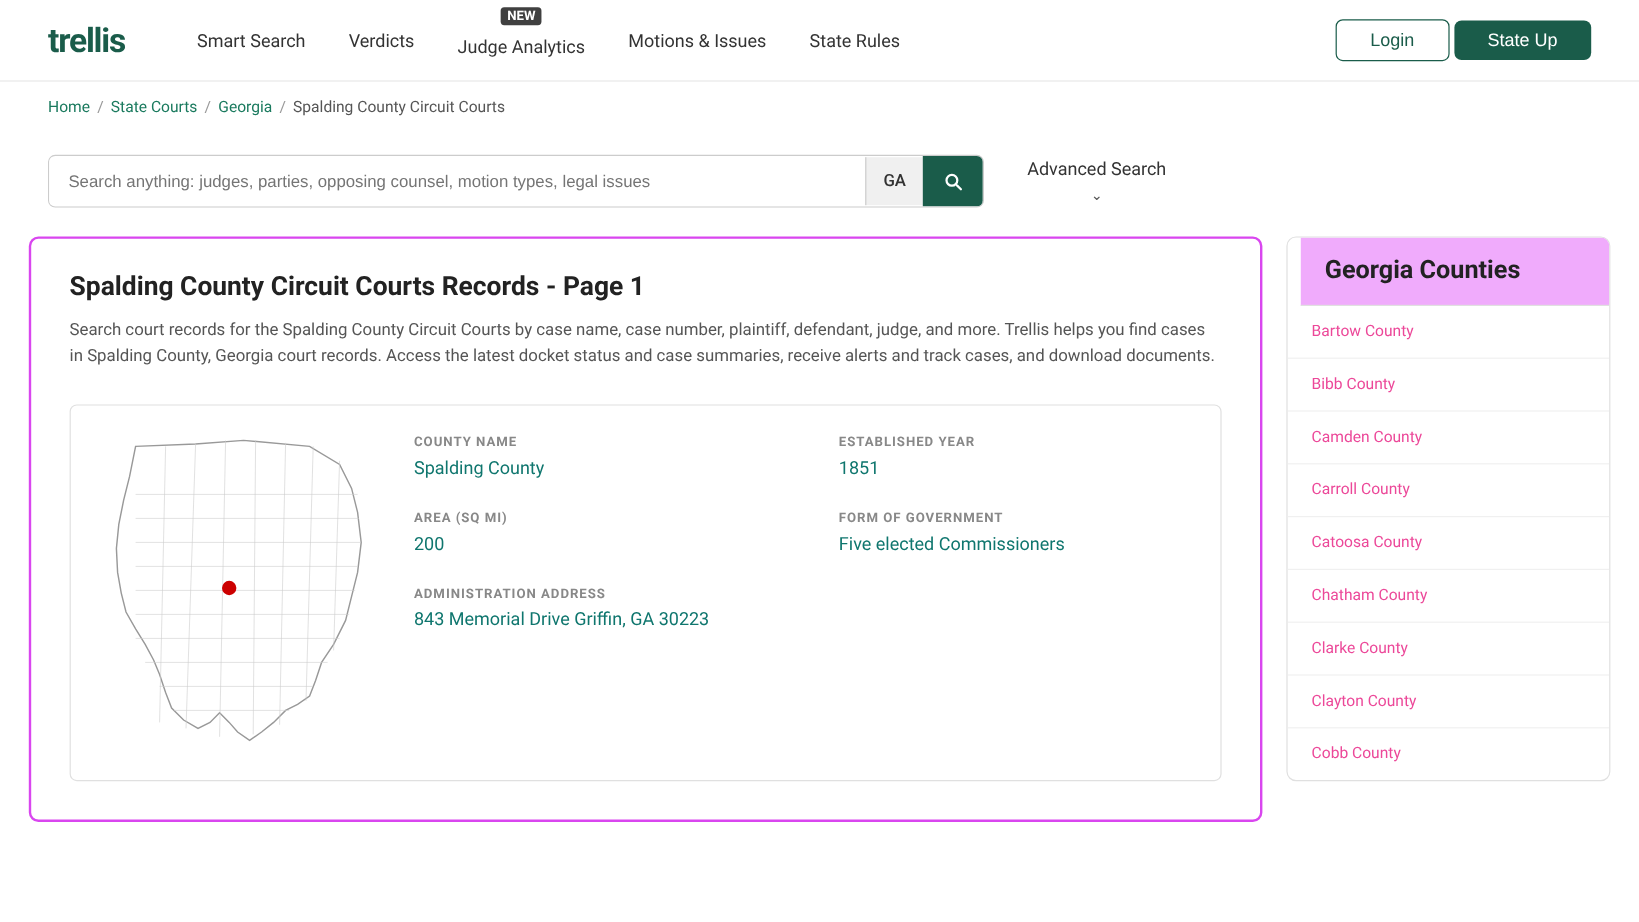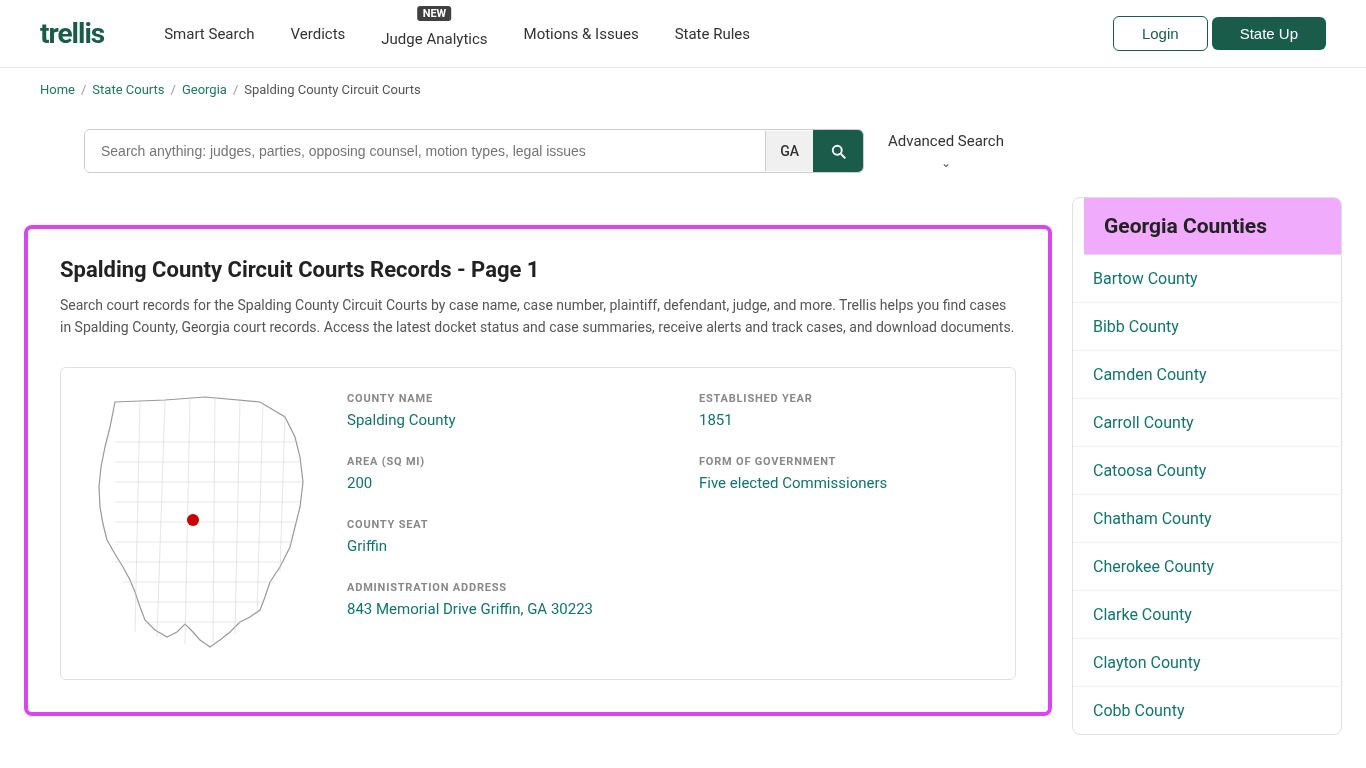--- a/index.html
+++ b/index.html
@@ -79,22 +79,21 @@
     }
     .breadcrumb a { color: #1a7a5e; text-decoration: none; }
     .breadcrumb-sep { color: #999; }
     .breadcrumb-current { color: #555; }
 
     
     .search-section {
       padding: 18px 40px 24px;
       display: flex;
       align-items: center;
-      gap: 0;
-      margin-left: 44px;
+      gap: 12px;
     }
     .search-wrapper {
       display: flex;
       align-items: center;
       border: 1.5px solid #ccc;
       border-radius: 6px;
       overflow: hidden;
       flex: 0 0 780px;
     }
     .search-input {
@@ -139,25 +138,24 @@
     .main-layout {
       display: flex;
       padding: 0 24px;
       gap: 20px;
       align-items: flex-start;
     }
 
     
     .content-card {
       flex: 1;
-      border: 4px solid #d946ef;
+      border: 2px solid #d946ef;
       border-radius: 8px;
       padding: 28px 32px 32px;
       background: #fff;
-      margin-top: 28px;
     }
     .page-title {
       font-size: 22px;
       font-weight: 700;
       color: #222;
       margin-bottom: 12px;
     }
     .page-desc {
       font-size: 14px;
       color: #555;
@@ -214,22 +212,22 @@
       background: #f0abfc;
       padding: 16px 20px;
       font-size: 21px;
       font-weight: 700;
       color: #222;
       border-bottom: 1px solid #e0e0e0;
       margin-left: 11px;
     }
     .sidebar-item {
       padding: 14px 20px;
-      font-size: 16px;
-      color: #0f766e;
+      font-size: 13px;
+      color: #ec4899;
       border-bottom: 1px solid #f0f0f0;
       cursor: pointer;
     }
     .sidebar-item:last-child { border-bottom: none; }
   </style>
 </head>
 <body>
 
 <header class="header">
   <div class="header-left">
@@ -316,24 +314,20 @@
         <div class="info-col">
           <div class="info-field">
             <div class="info-label">COUNTY NAME</div>
             <div class="info-value">Spalding County</div>
           </div>
           <div class="info-field">
             <div class="info-label">AREA (SQ MI)</div>
             <div class="info-value">200</div>
           </div>
           <div class="info-field">
-            <div class="info-label">COUNTY SEAT</div>
-            <div class="info-value">Griffin</div>
-          </div>
-          <div class="info-field">
             <div class="info-label">ADMINISTRATION ADDRESS</div>
             <div class="info-value">843 Memorial Drive Griffin, GA 30223</div>
           </div>
         </div>
         <div class="info-col">
           <div class="info-field">
             <div class="info-label">ESTABLISHED YEAR</div>
             <div class="info-value">1851</div>
           </div>
           <div class="info-field">
@@ -346,19 +340,18 @@
   </div>
 
   <aside class="sidebar">
     <div class="sidebar-header">Georgia Counties</div>
     <div class="sidebar-item">Bartow County</div>
     <div class="sidebar-item">Bibb County</div>
     <div class="sidebar-item">Camden County</div>
     <div class="sidebar-item">Carroll County</div>
     <div class="sidebar-item">Catoosa County</div>
     <div class="sidebar-item">Chatham County</div>
-    <div class="sidebar-item">Cherokee County</div>
     <div class="sidebar-item">Clarke County</div>
     <div class="sidebar-item">Clayton County</div>
     <div class="sidebar-item">Cobb County</div>
   </aside>
 
 </div>
 
 </body></html>

